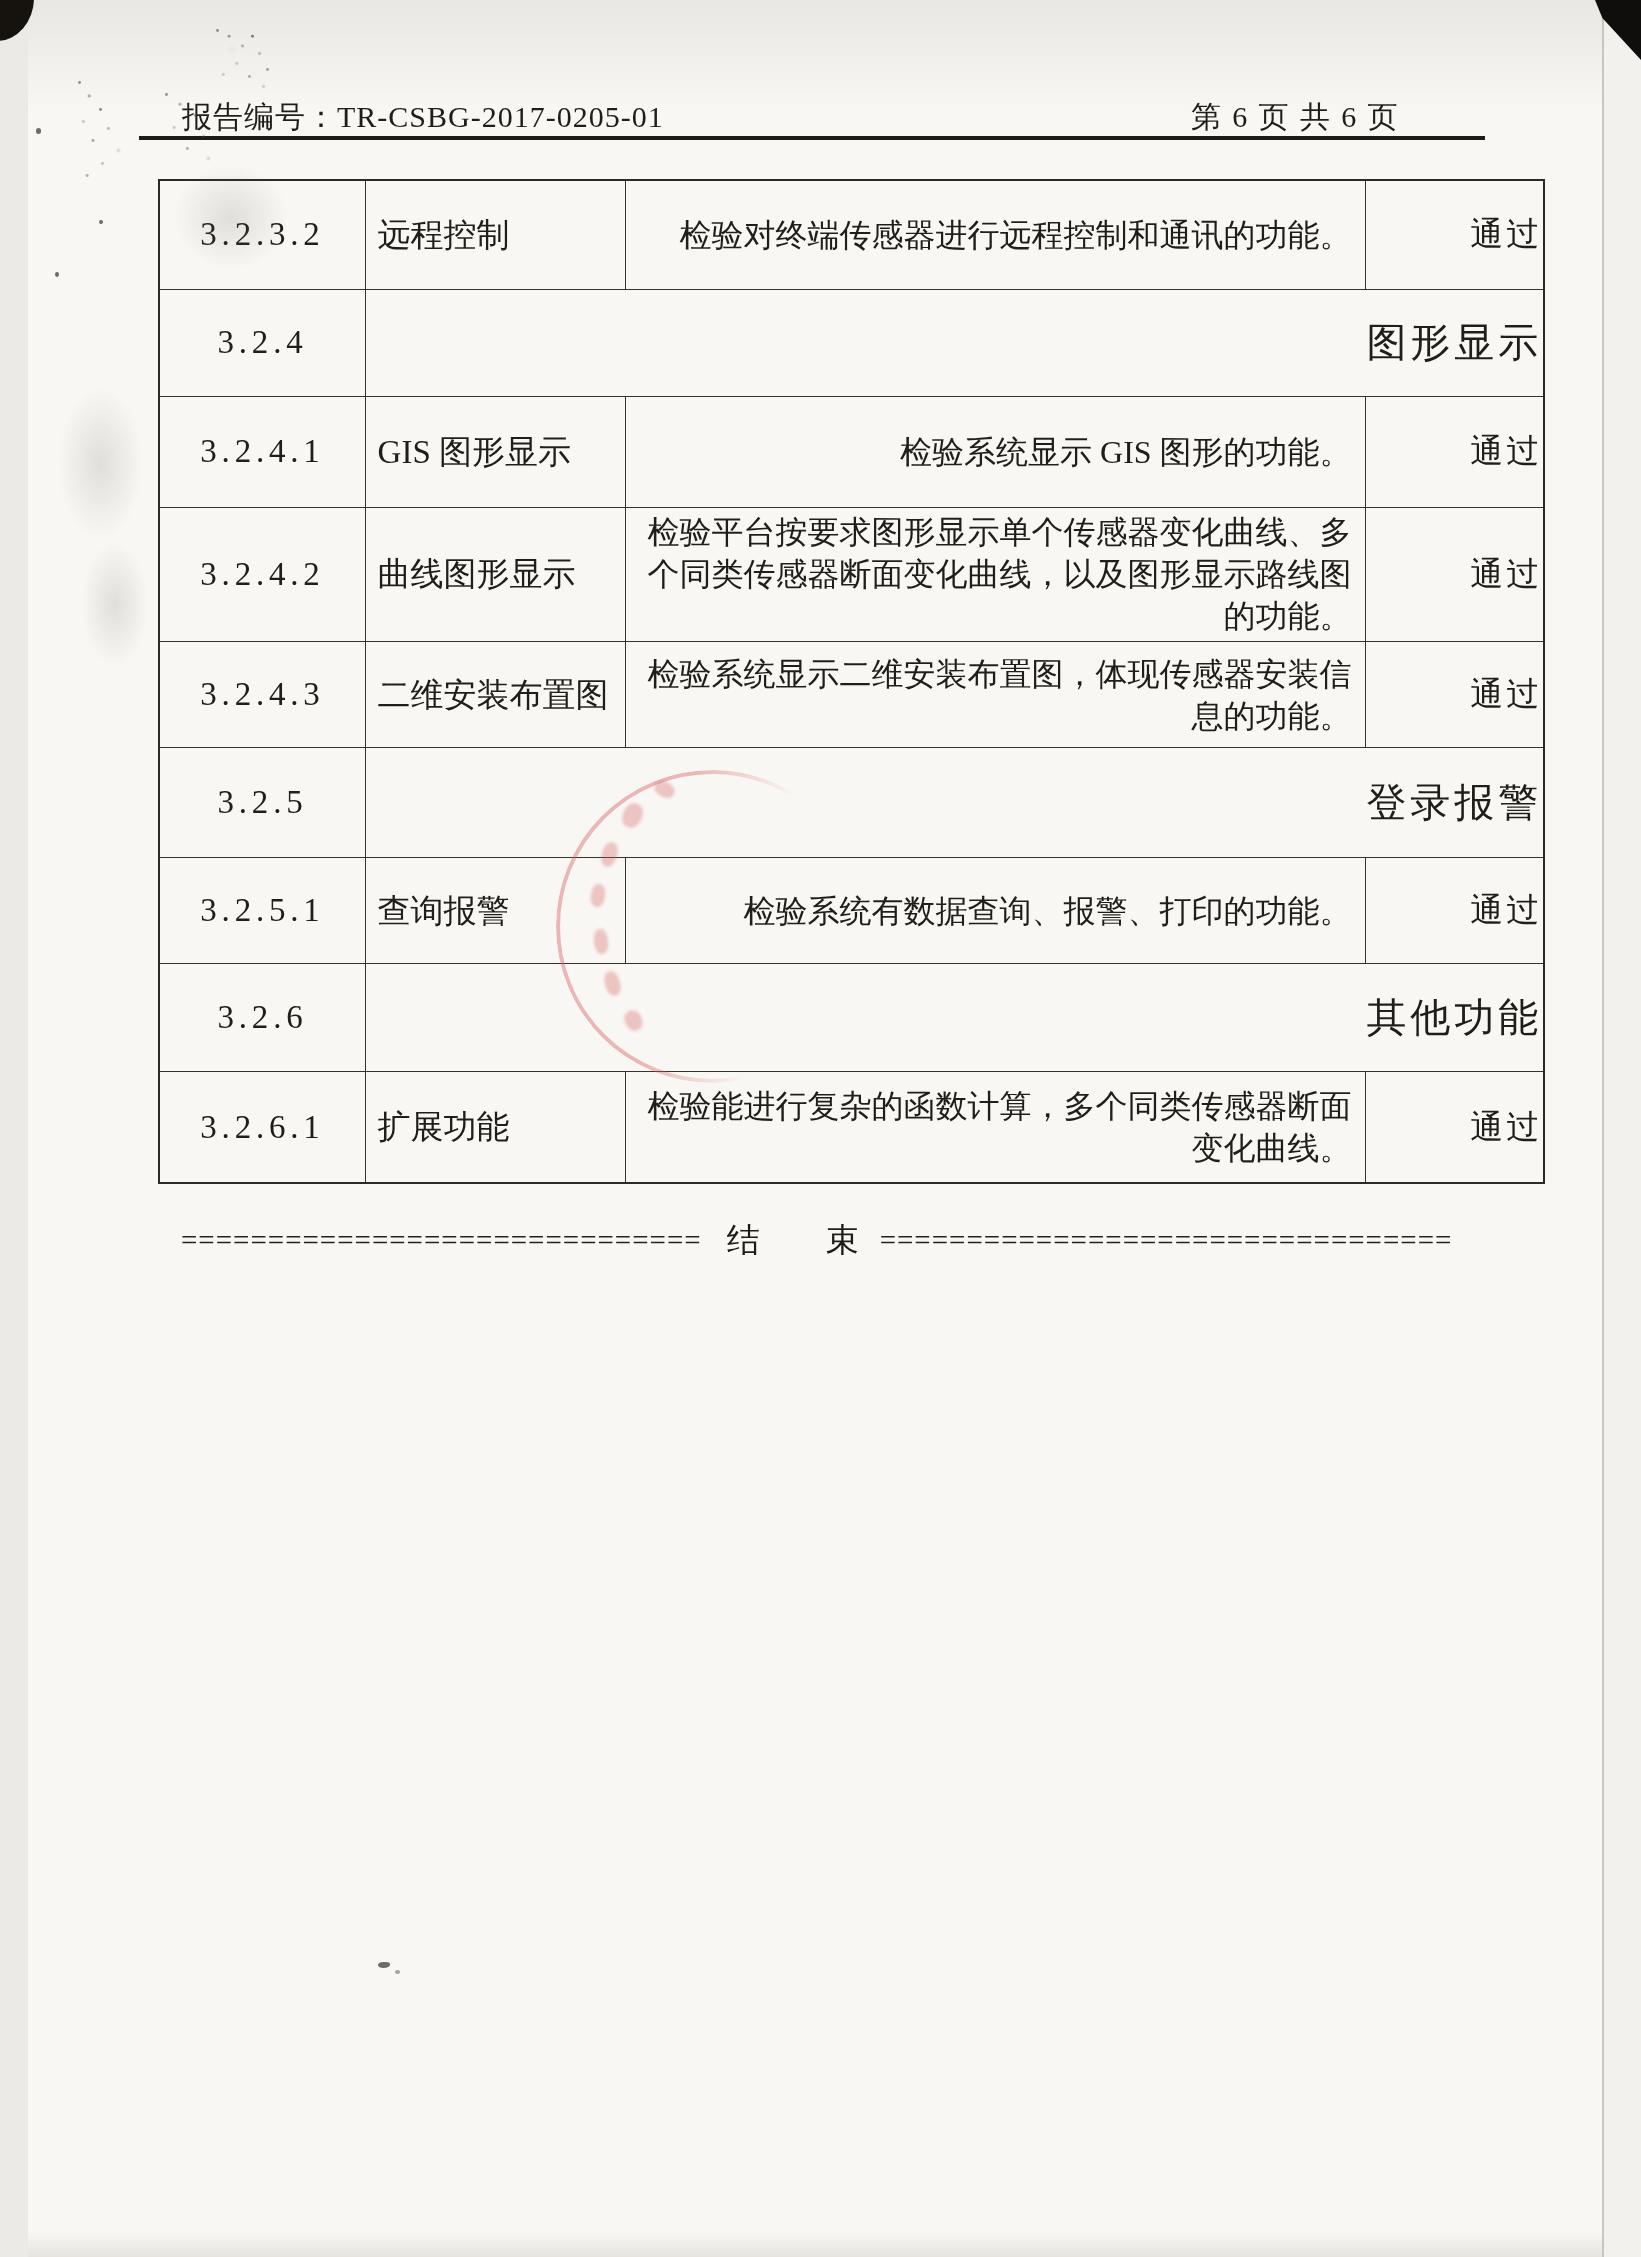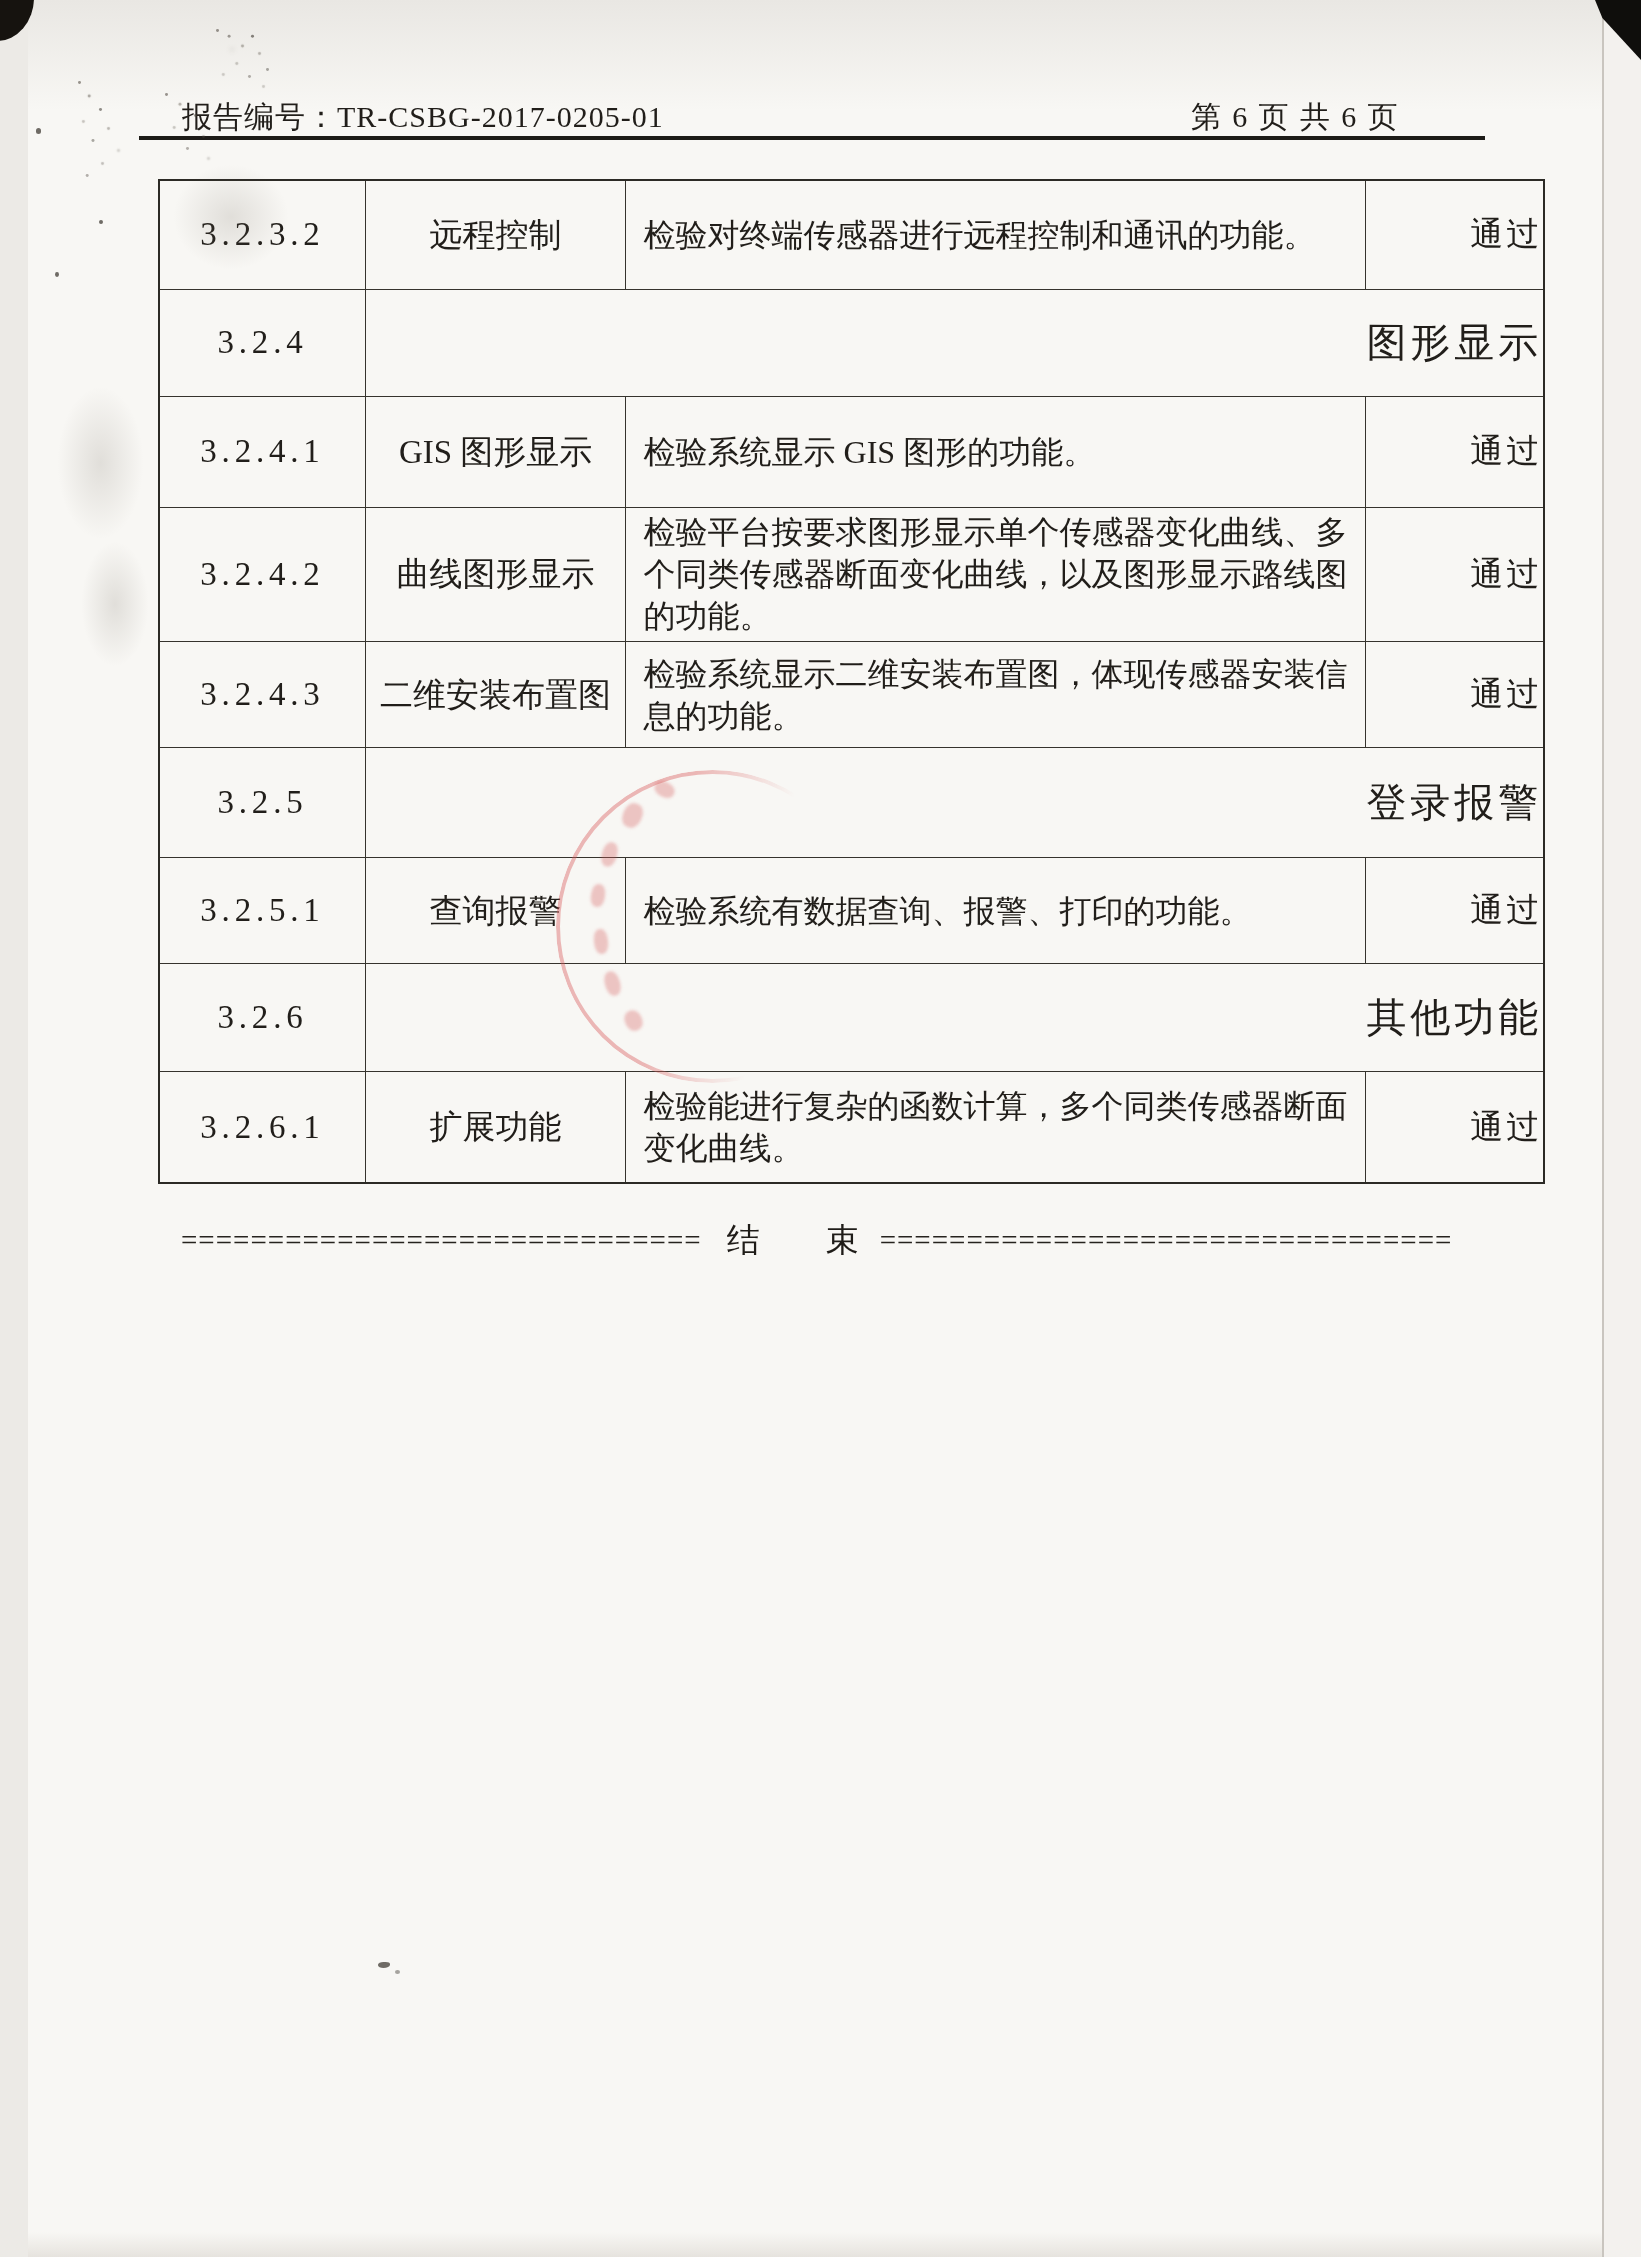--- a/index.html
+++ b/index.html
@@ -59,22 +59,22 @@
   .header-rule{position:absolute;left:111px;top:136px;width:1346px;height:3.9px;background:#1d1b17;}
 
   
   table.results{
     position:absolute;left:130px;top:179px;width:1321px;
     border-collapse:collapse;table-layout:fixed;
     border:2.9px solid #2c2a25;
   }
   table.results td{border:1.9px solid #36332d;vertical-align:middle;background:transparent;}
   td.c-id{width:203px;text-align:center;font-size:33px;letter-spacing:4.8px;}
-  td.c-name{width:236px;text-align:center;font-size:33px;line-height:42px;padding:0 11.6px;}
-  td.c-desc{width:708px;font-size:32px;line-height:42px;padding:3.9px 13.5px 3.9px 17.4px;text-align:left;}
+  td.c-name{width:236px;text-align:left;font-size:33px;line-height:42px;padding:0 11.6px;}
+  td.c-desc{width:708px;font-size:32px;line-height:42px;padding:3.9px 13.5px 3.9px 17.4px;text-align:right;}
   td.c-result{width:175px;text-align:right;font-size:33px;letter-spacing:2.9px;}
   td.c-span{text-align:right;font-size:40px;letter-spacing:3.9px;}
 
   
   .stamp{position:absolute;left:528px;top:770px;width:305px;height:305px;border-radius:50%;
     border:4.8px solid rgba(216,92,92,.42);filter:blur(0.6px);pointer-events:none;
     -webkit-mask-image:linear-gradient(100deg,#000 38%,transparent 66%);
     mask-image:linear-gradient(100deg,#000 38%,transparent 66%);}
   .red-blob{position:absolute;background:rgba(214,90,90,.33);filter:blur(1.4px);
     border-radius:45%;pointer-events:none;}

